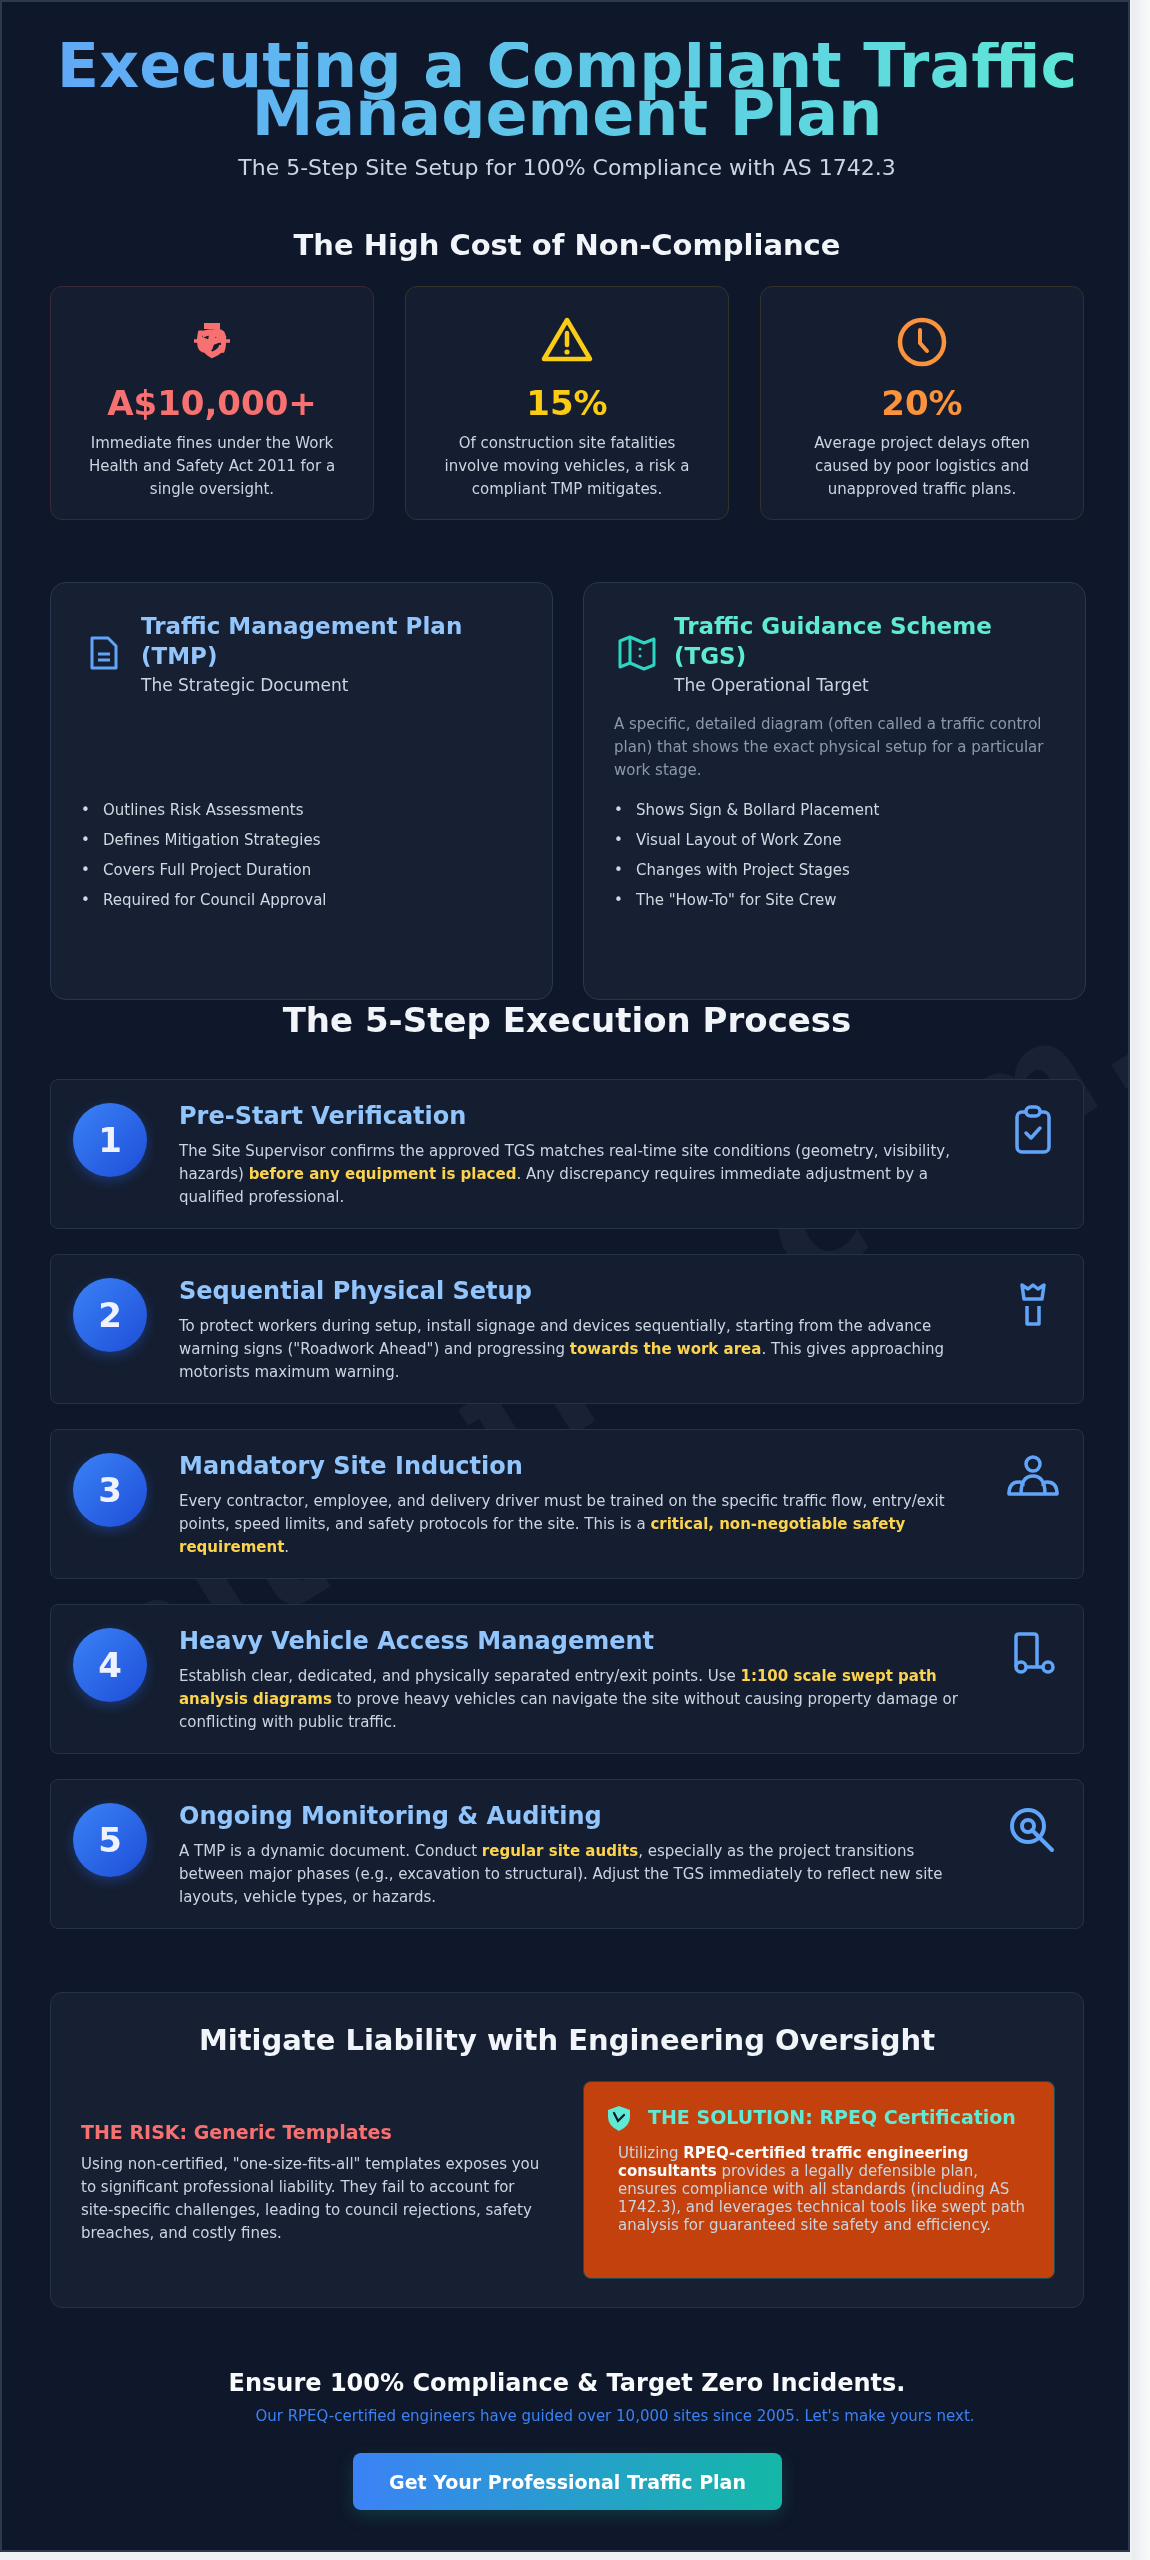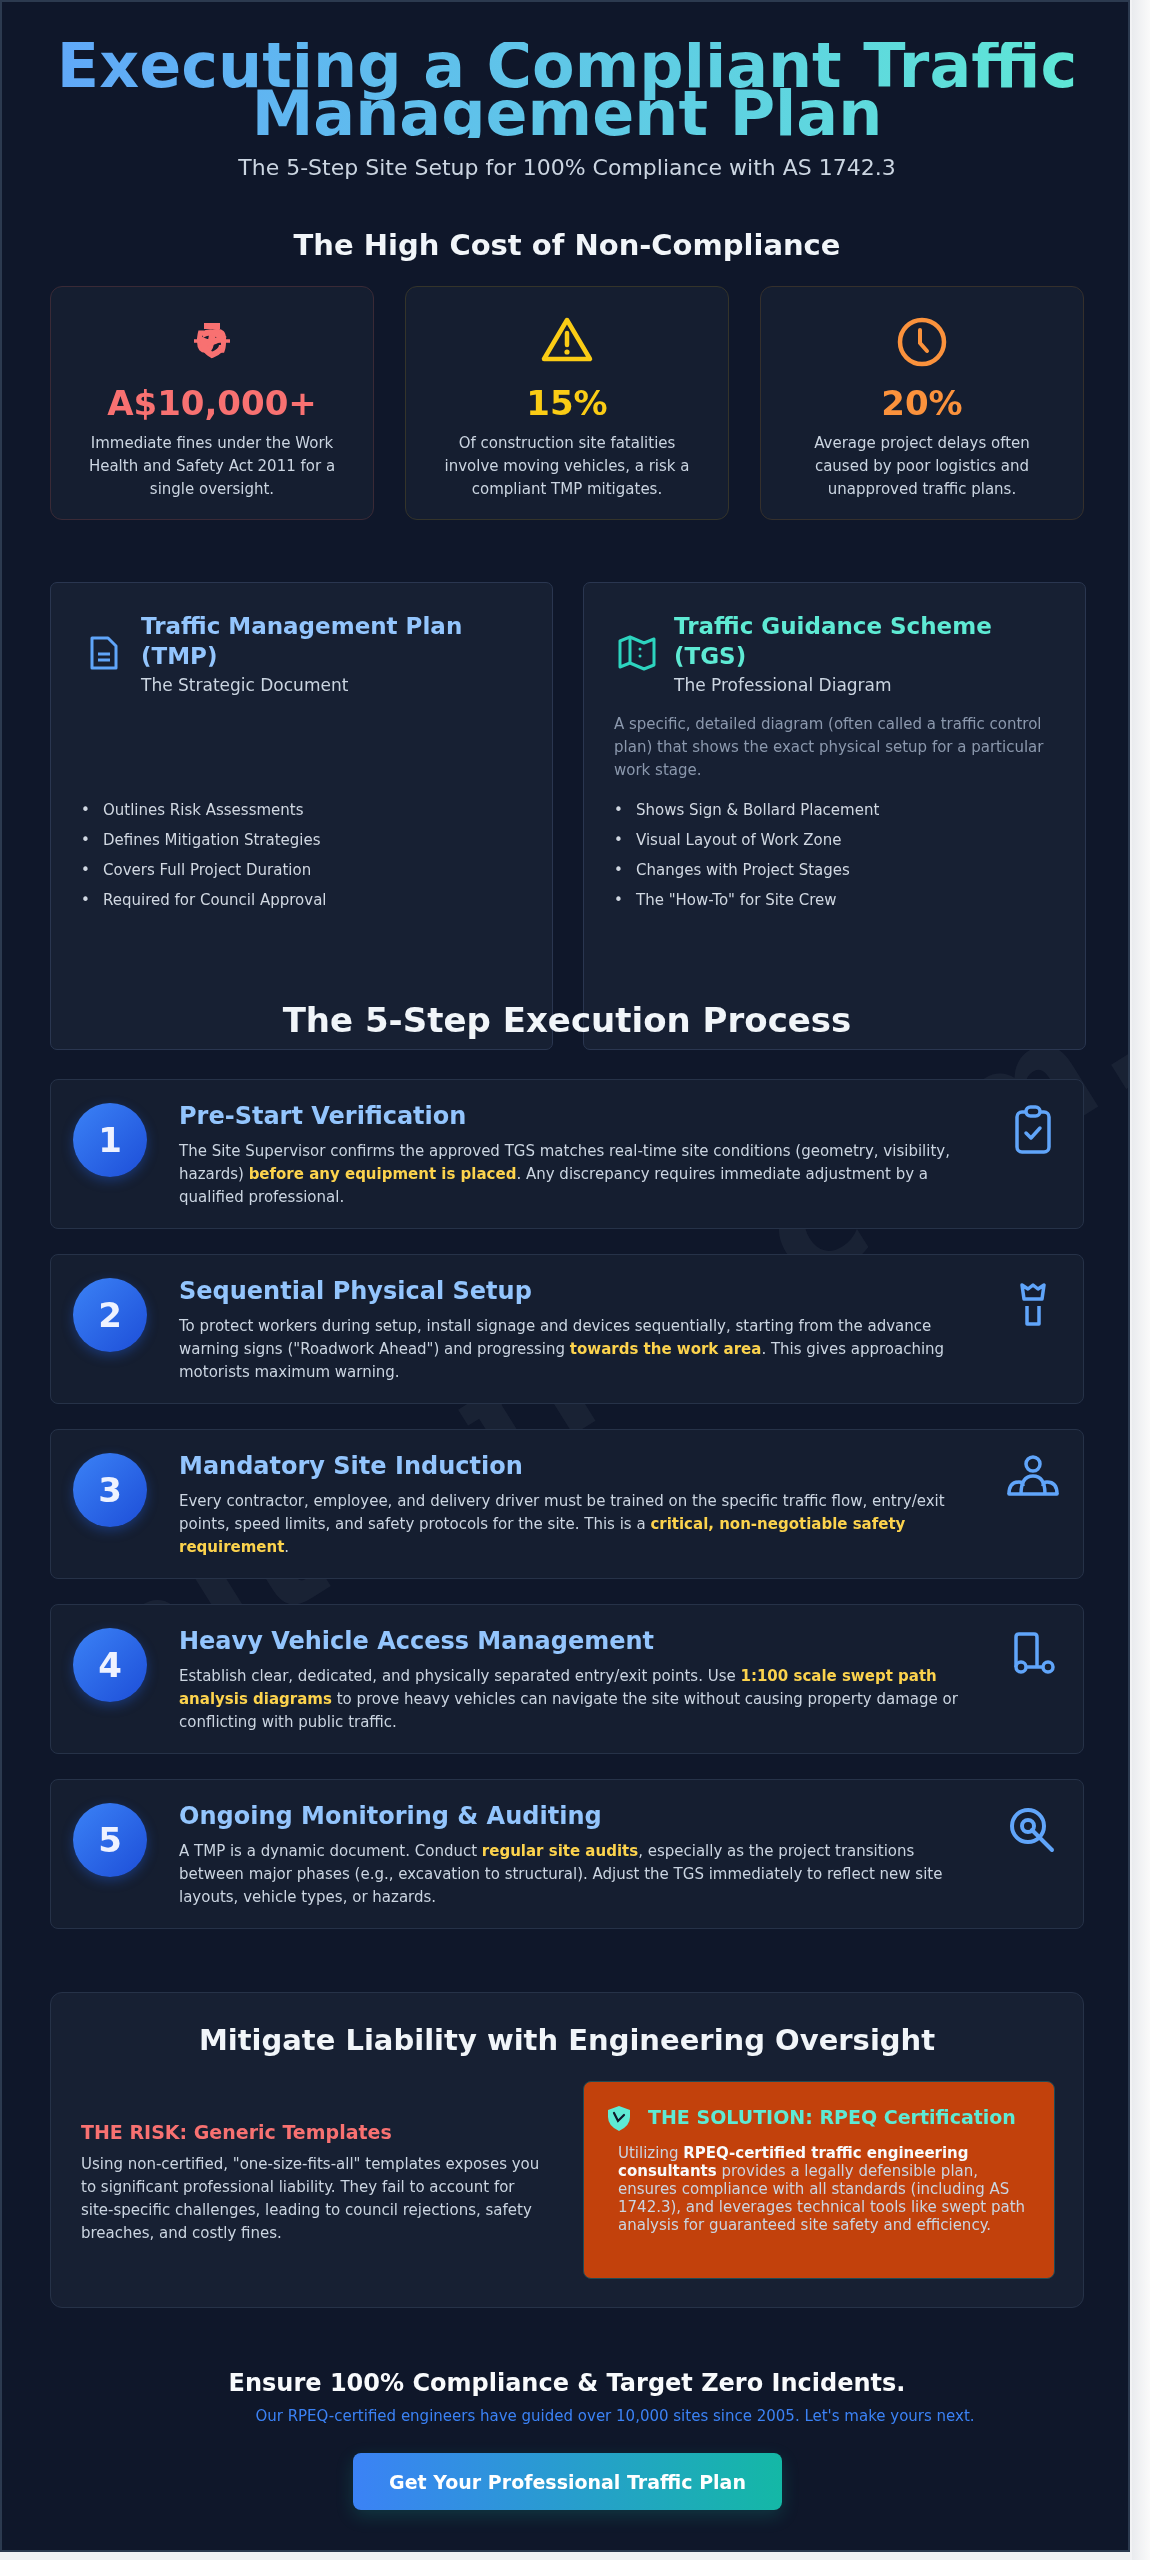--- a/index.html
+++ b/index.html
@@ -26,22 +26,22 @@
   .hero-sub { position: absolute; left: 0; width: 1130px; top: 153px; text-align: center; font-size: 22px; color: #cbd5e1; }
   .h2 { position: absolute; left: 0; width: 1130px; text-align: center; color: #f1f5f9; font-weight: bold; }
   .stat-card {
     position: absolute; top: 284px; width: 324px; height: 234px; background: #151e30;
     border-radius: 12px; box-sizing: border-box; text-align: center;
   }
   .stat-icon { position: absolute; top: 28px; left: 0; width: 100%; height: 56px; display: flex; justify-content: center; }
   .stat-value { position: absolute; top: 96px; left: 0; width: 100%; font-size: 34px; font-weight: bold; }
   .stat-desc { position: absolute; top: 145px; left: 30px; right: 30px; font-size: 15px; line-height: 23px; color: #cbd5e1; }
   .doc-card {
-    position: absolute; top: 580px; width: 503px; height: 468px; background: #172033;
-    border: 1px solid #2a3650; border-radius: 7px; box-sizing: border-box;
+    position: absolute; top: 580px; width: 503px; height: 418px; background: #172033;
+    border: 1px solid #2a3650; border-radius: 16px; box-sizing: border-box;
   }
   .doc-icon { position: absolute; left: 32px; top: 50px; width: 40px; height: 40px; }
   .doc-title { position: absolute; left: 90px; top: 28px; width: 390px; font-size: 23px; font-weight: bold; line-height: 30px; }
   .doc-sub { position: absolute; left: 90px; top: 92px; font-size: 17px; color: #cbd5e1; }
   .doc-desc { position: absolute; left: 30px; right: 30px; top: 130px; font-size: 15px; line-height: 23px; color: #8b98ad; }
   .doc-list { position: absolute; left: 30px; top: 212px; margin: 0; padding: 0; list-style: none; }
   .doc-list li { font-size: 15px; color: #d1d8e2; height: 30px; line-height: 30px; padding-left: 22px; position: relative; }
   .doc-list li::before { content: "•"; position: absolute; left: 0; color: #d1d8e2; }
   .step-card {
     position: absolute; left: 48px; width: 1034px; height: 150px; background: #151e30;
@@ -146,21 +146,21 @@
     <div class="doc-card" style="left:581px;">
       <div class="doc-icon">
         <svg width="42" height="40" viewBox="0 0 42 40">
             <path d="M4 8 L14 4 L28 10 L38 6 L38 32 L28 36 L14 30 L4 34 Z" stroke="#2dd4bf" stroke-width="3" fill="none" stroke-linejoin="round"></path>
             <line x1="14" y1="4" x2="14" y2="30" stroke="#2dd4bf" stroke-width="3"></line>
             <circle cx="24" cy="16" r="1.5" fill="#2dd4bf"></circle>
             <circle cx="24" cy="23" r="1.5" fill="#2dd4bf"></circle>
           </svg>
       </div>
       <div class="doc-title" style="color:#5eead4;">Traffic Guidance Scheme (TGS)</div>
-      <div class="doc-sub">The Professional Diagram</div>
+      <div class="doc-sub">The Operational Target</div>
       <div class="doc-desc">A specific, detailed diagram (often called a traffic control plan) that shows the exact physical setup for a particular work stage.</div>
       <ul class="doc-list">
         <li>Shows Sign &amp; Bollard Placement</li>
         <li>Visual Layout of Work Zone</li>
         <li>Changes with Project Stages</li>
         <li>The "How-To" for Site Crew</li>
       </ul>
     </div>
 
     <div class="h2" style="top:998px;font-size:34px;">The 5-Step Execution Process</div>

